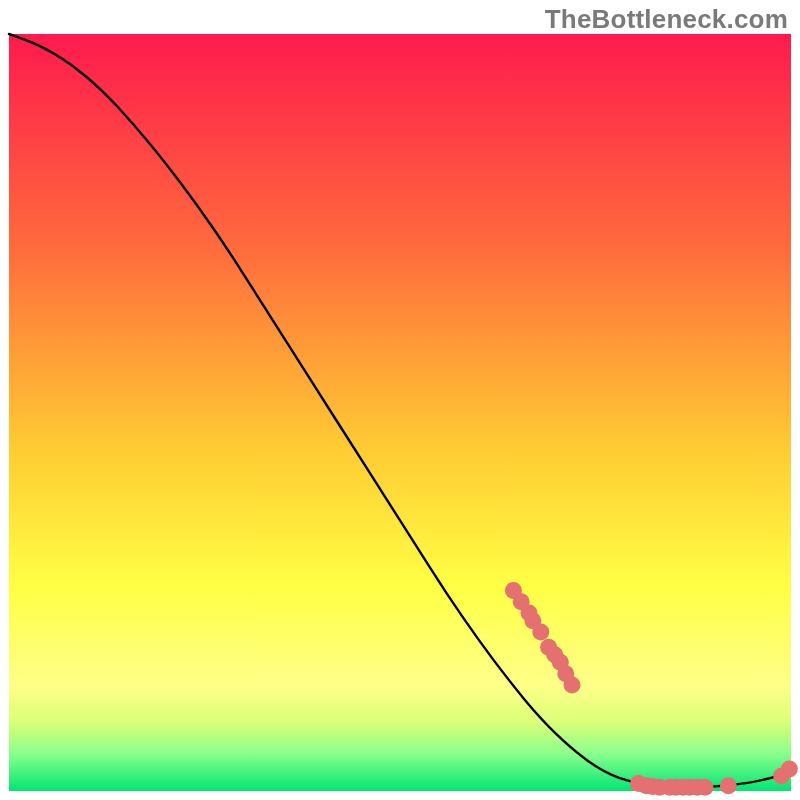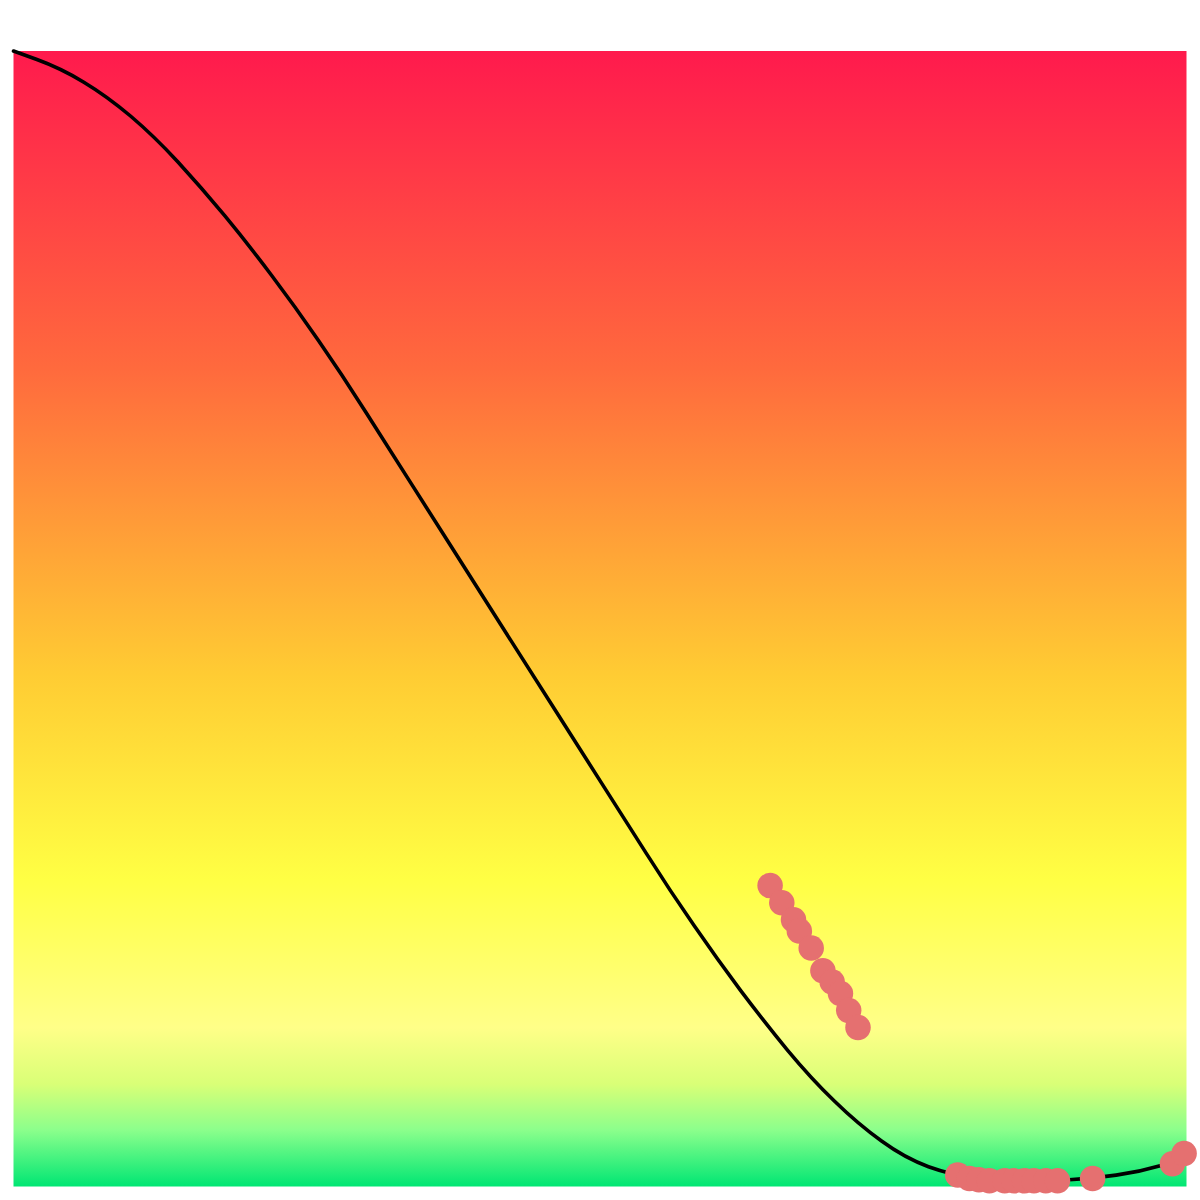--- a/index.html
+++ b/index.html
@@ -43,20 +43,21 @@
   }
   .dot {
     fill: #e57070;
     stroke: none;
   }
 </style>
 </head>
 <body>
 
 <div class="stage">
+  <div class="watermark">TheBottleneck.com</div>
 
   <svg class="plot" viewBox="0 0 800 800">
     <defs>
       <linearGradient id="bg-grad" x1="0" y1="0" x2="0" y2="1">
         <stop offset="0%" stop-color="#ff1a4d"></stop>
         <stop offset="28%" stop-color="#ff6a3d"></stop>
         <stop offset="55%" stop-color="#ffcc33"></stop>
         <stop offset="73%" stop-color="#ffff44"></stop>
         <stop offset="86%" stop-color="#ffff88"></stop>
         <stop offset="91%" stop-color="#d9ff77"></stop>

